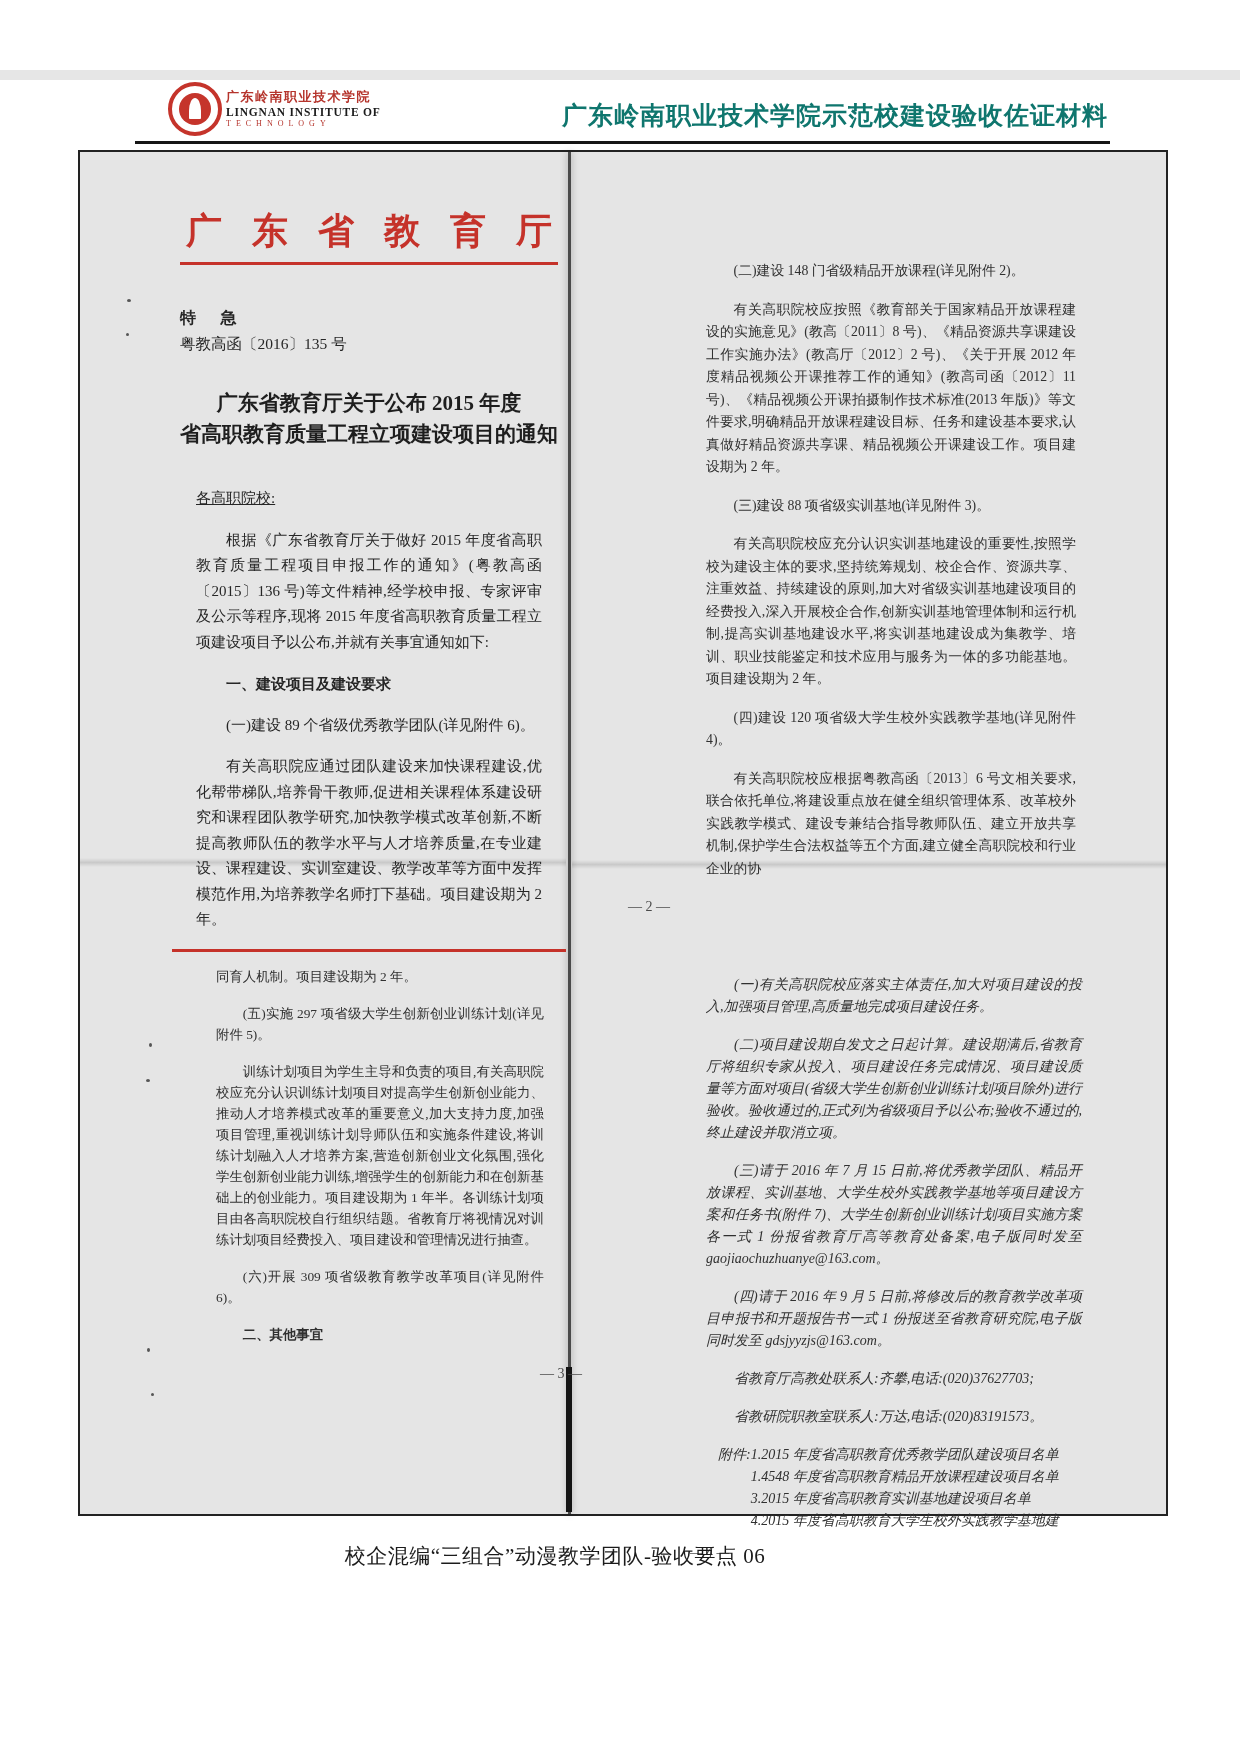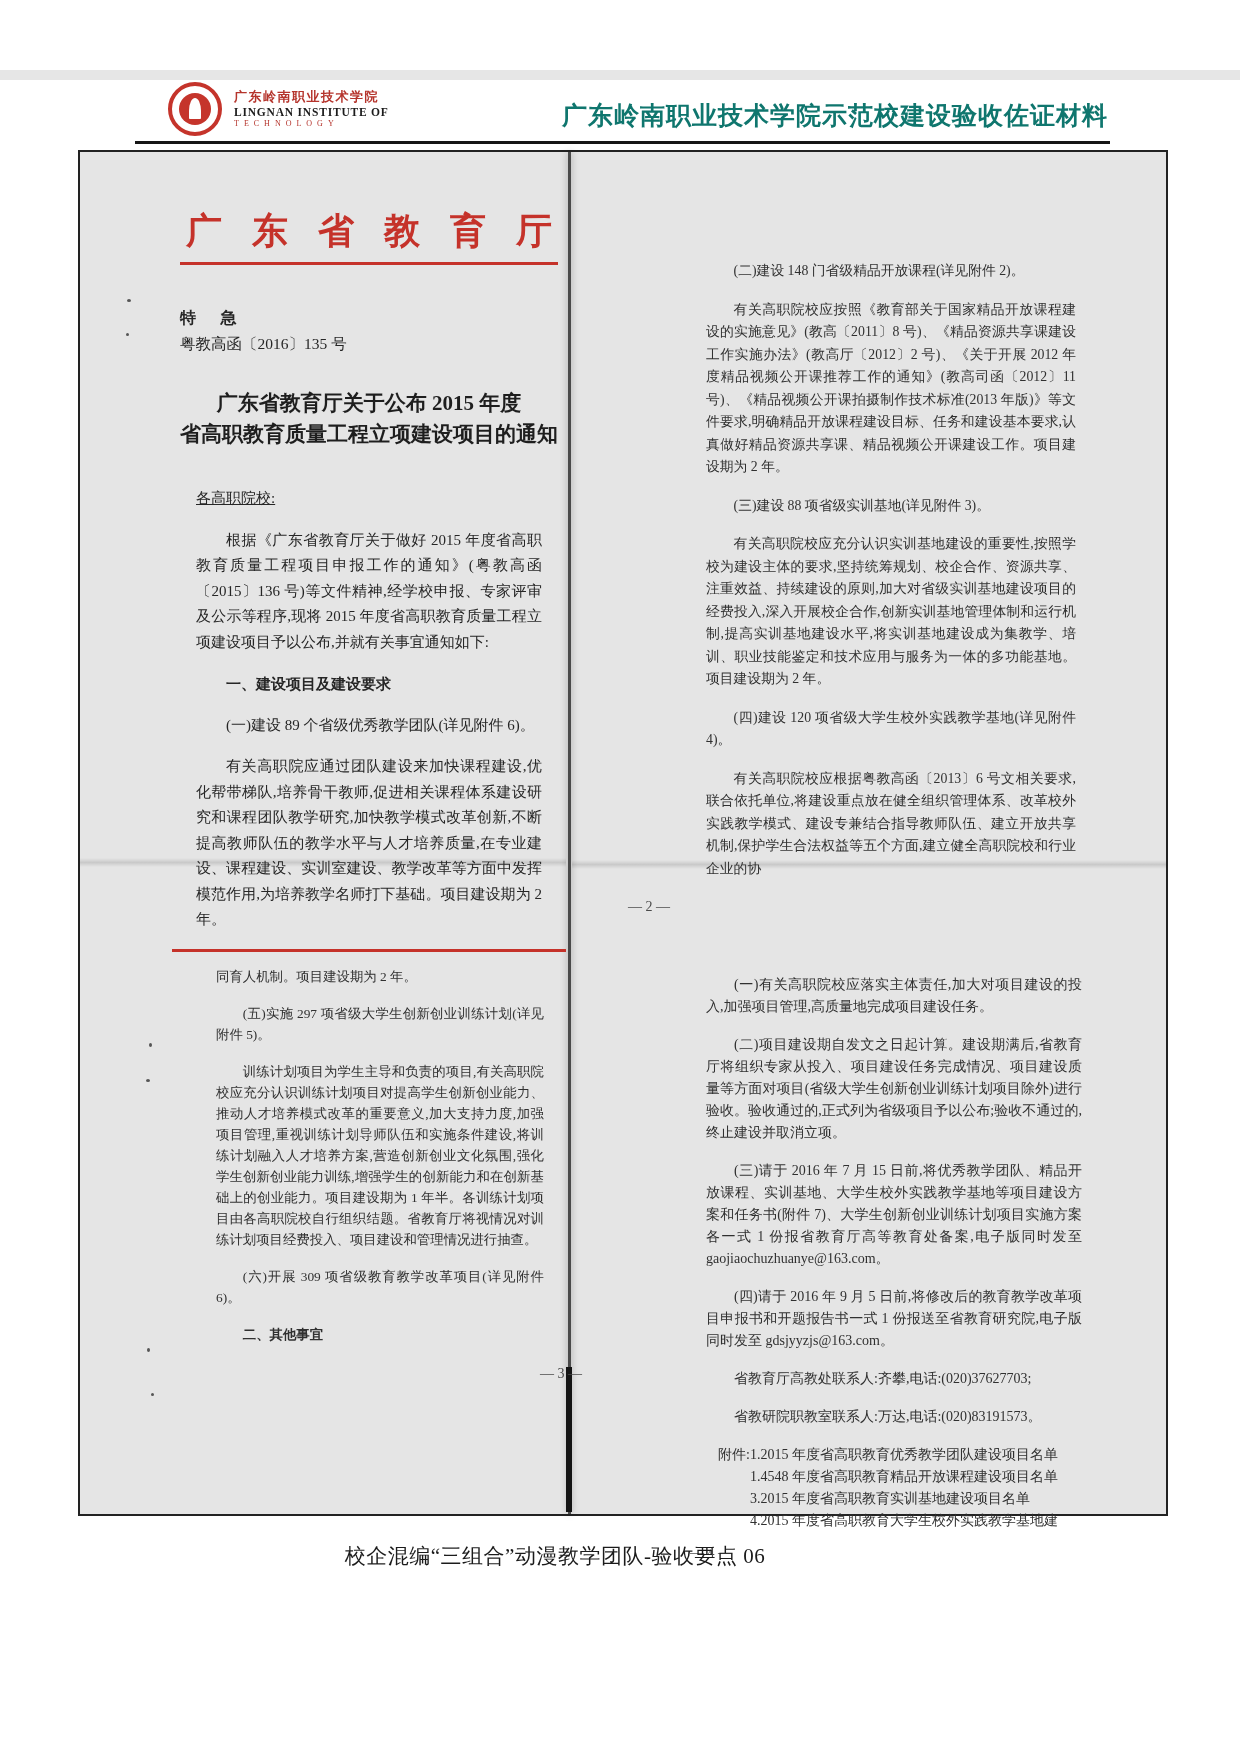--- a/index.html
+++ b/index.html
@@ -3,21 +3,21 @@
 <meta charset="utf-8">
 <style>
   html,body{margin:0;padding:0;}
   body{
     width:1240px;height:1753px;position:relative;background:#ffffff;
     font-family:"Liberation Serif","DejaVu Serif",serif;color:#2b2b2b;
     overflow:hidden;
   }
   .top-band{position:absolute;left:0;top:70px;width:1240px;height:10px;background:#d9d9d9;opacity:.65;}
   
-  .logo{position:absolute;left:168px;top:82px;display:flex;align-items:center;gap:12px;}
+  .logo{position:absolute;left:168px;top:82px;display:flex;align-items:center;gap:4px;}
   .seal{width:46px;height:46px;border-radius:50%;border:4px solid #c5342b;position:relative;background:#fff;flex:none;}
   .seal-core{position:absolute;inset:7px;border-radius:50%;background:#c5342b;}
   .seal-core:after{content:"";position:absolute;left:30%;top:16%;width:40%;height:66%;background:#fff;border-radius:50% 50% 6% 6%/65% 65% 6% 6%;}
   .logo-text{display:flex;flex-direction:column;line-height:1.25;}
   .logo-cn{color:#b5342c;font-size:13px;font-weight:bold;letter-spacing:1.5px;font-family:"Liberation Sans","DejaVu Sans",sans-serif;}
   .logo-en1{color:#1c1c1c;font-size:11.5px;font-weight:bold;letter-spacing:.8px;}
   .logo-en2{color:#b5342c;font-size:8px;letter-spacing:5px;}
   .header-title{position:absolute;right:132px;top:99px;font-family:"Liberation Sans","DejaVu Sans",sans-serif;font-weight:bold;font-size:25px;color:#0f766e;letter-spacing:1px;}
   .header-rule{position:absolute;left:135px;top:141px;width:975px;height:3px;background:#151515;}
   
@@ -42,21 +42,21 @@
   .doc-title{margin-top:32px;text-align:center;font-weight:bold;font-size:21px;line-height:31px;color:#1e1e1e;}
   .salutation{margin-top:36px;text-decoration:underline;}
   .sec-heading{font-family:"Liberation Sans","DejaVu Sans",sans-serif;font-weight:bold;text-indent:2em;text-align:left;}
   
   .pg2{left:610px;top:92px;width:402px;font-size:13.8px;line-height:22.5px;color:#303030;}
   .pg2 .pageno{position:relative;left:-62px;}
   
   .pg3{left:120px;top:798px;width:360px;font-size:13.4px;line-height:21px;color:#303030;}
   .pg3 .pageno{text-align:right;position:relative;right:-22px;margin-top:18px;}
   
-  .pg4{left:610px;top:806px;width:408px;font-size:14px;line-height:22px;color:#303030;}
+  .pg4{left:610px;top:806px;width:408px;font-size:14px;line-height:22px;color:#303030;font-style:italic;}
   .attach{display:flex;margin-top:14px;padding-left:28px;}
   .attach-label{flex:none;}
   .attach-list{flex:1;}
   .pg4 .pageno{margin-top:10px;}
   
   .speck{position:absolute;background:#555;border-radius:50%;}
   
   .footer{position:absolute;left:0;top:1542px;width:1110px;text-align:center;font-size:21px;color:#1b1b1b;letter-spacing:.5px;}
 </style>
 </head>

